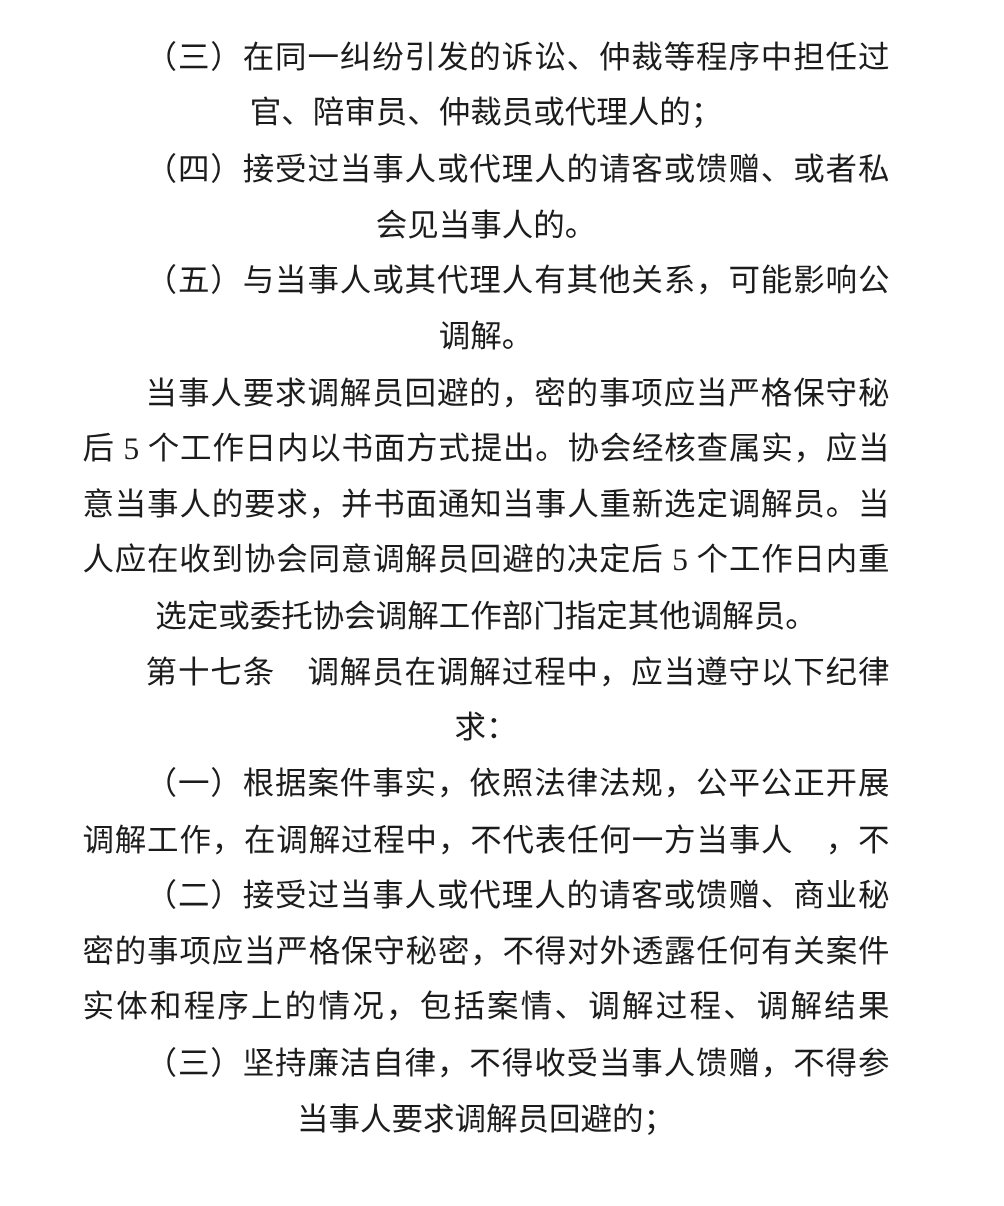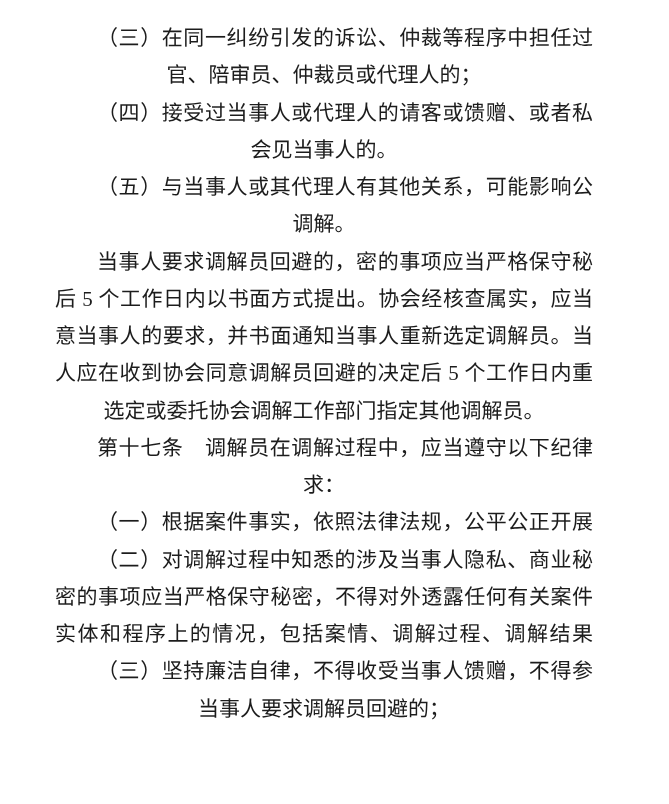--- a/index.html
+++ b/index.html
@@ -47,18 +47,19 @@
     <div class="line indent fill">（五）与当事人或其代理人有其他关系，可能影响公正</div>
     <div class="line">调解。</div>
     <div class="line indent fill">当事人要求调解员回避的，密的事项应当严格保守秘密</div>
     <div class="line fill">后 5 个工作日内以书面方式提出。协会经核查属实，应当同</div>
     <div class="line fill">意当事人的要求，并书面通知当事人重新选定调解员。当事</div>
     <div class="line fill">人应在收到协会同意调解员回避的决定后 5 个工作日内重新</div>
     <div class="line">选定或委托协会调解工作部门指定其他调解员。</div>
     <div class="line indent fill">第十七条　调解员在调解过程中，应当遵守以下纪律要</div>
     <div class="line">求：</div>
     <div class="line indent fill">（一）根据案件事实，依照法律法规，公平公正开展</div>
-    <div class="line indent fill">（二）对调解过程中知悉的涉及当事人隐私、商业秘</div>
+    <div class="line fill">调解工作，在调解过程中，不代表任何一方当事人　，不</div>
+    <div class="line indent fill">（二）接受过当事人或代理人的请客或馈赠、商业秘</div>
     <div class="line fill">密的事项应当严格保守秘密，不得对外透露任何有关案件</div>
     <div class="line fill">实体和程序上的情况，包括案情、调解过程、调解结果等；</div>
     <div class="line indent fill">（三）坚持廉洁自律，不得收受当事人馈赠，不得参</div>
     <div class="line">当事人要求调解员回避的；</div>
   </div>
 
 </body></html>

